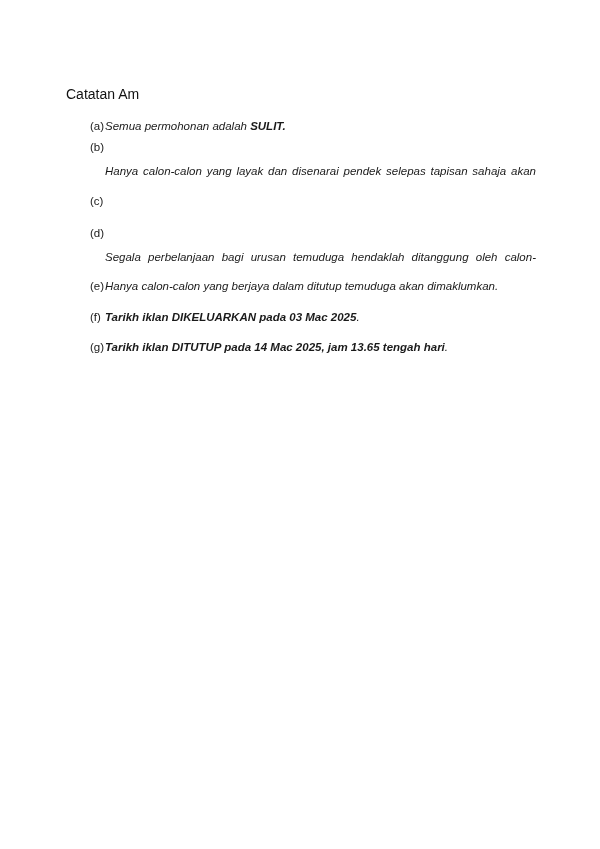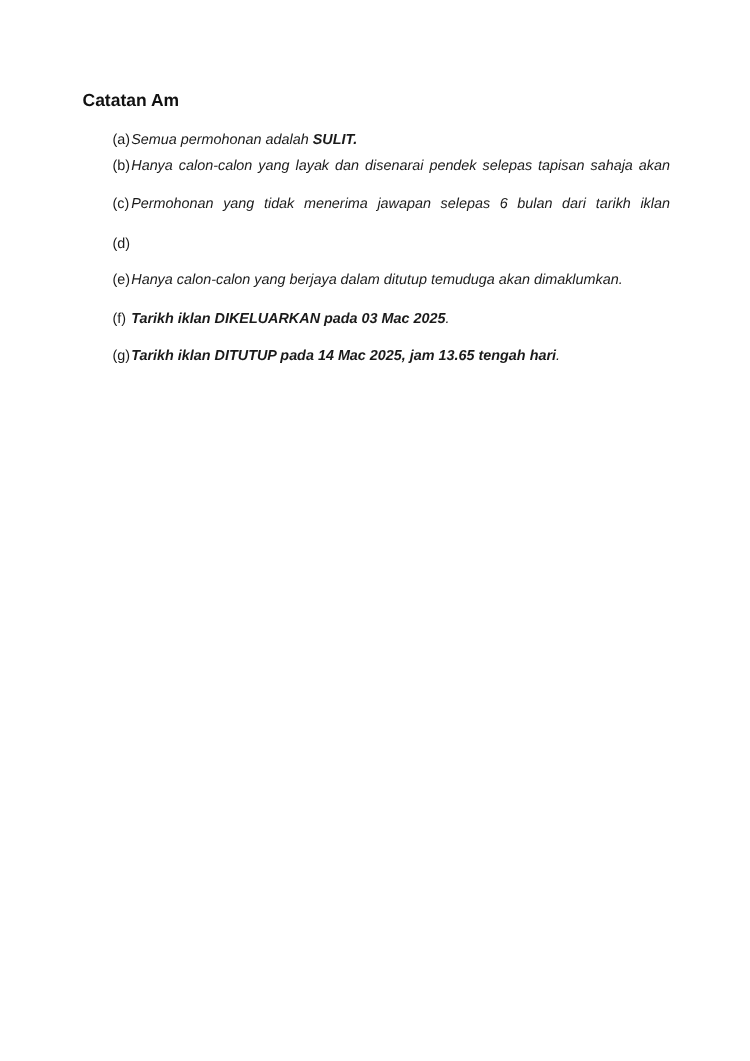--- a/index.html
+++ b/index.html
@@ -17,22 +17,22 @@
   .page {
     box-sizing: border-box;
     width: 600px;
     height: 849px;
     padding: 71px 64px 0 66px;
     background: #ffffff;
   }
   .heading {
     font-size: 14px;
     line-height: 18px;
-    font-weight: bold;
-    margin: 0 0 15px 0;
+    font-weight: normal;
+    margin: 14px 0 15px 0;
     color: #111111;
   }
   .notes {
     margin-left: 24px;
     font-size: 11.5px;
     line-height: 17px;
   }
   .note {
     display: flex;
     align-items: flex-start;
@@ -52,20 +52,21 @@
     flex: 1 1 auto;
     min-width: 0;
     font-style: italic;
   }
   .line {
     text-align: left;
   }
   .line.just {
     text-align: justify;
     text-align-last: justify;
+    margin-top: 24px;
   }
   .b {
     font-weight: bold;
   }
 </style>
 </head>
 <body>
 
 <div class="page">
 
@@ -83,27 +84,27 @@
     <div class="note note-b">
       <span class="nlabel">(b)</span>
       <div class="ntext">
         <div class="line just">Hanya calon-calon yang layak dan disenarai pendek selepas tapisan sahaja akan</div>
       </div>
     </div>
 
     <div class="note note-c">
       <span class="nlabel">(c)</span>
       <div class="ntext">
-        <div class="line just">Permohonan yang tidak menerima jawapan selepas 6 bulan dari tarikh iklan</div>
       </div>
     </div>
 
     <div class="note note-d">
       <span class="nlabel">(d)</span>
       <div class="ntext">
+        <div class="line just">Segala perbelanjaan bagi urusan temuduga hendaklah ditanggung oleh calon-</div>
       </div>
     </div>
 
     <div class="note note-e">
       <span class="nlabel">(e)</span>
       <div class="ntext">
         <div class="line">Hanya calon-calon yang berjaya dalam ditutup temuduga akan dimaklumkan.</div>
       </div>
     </div>
 

